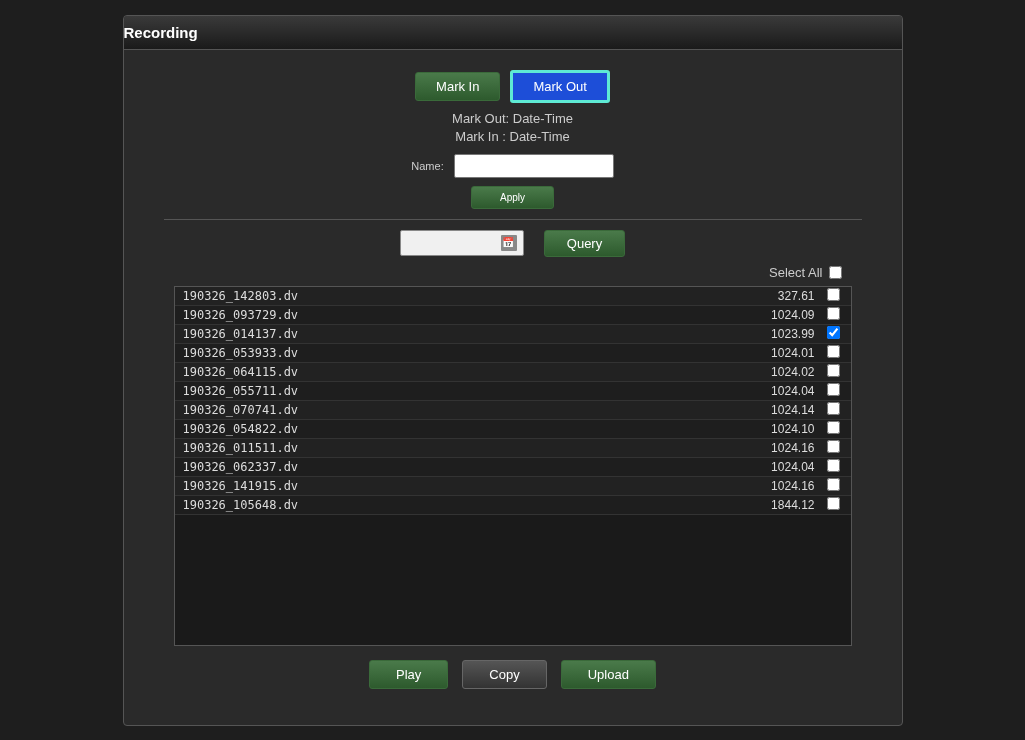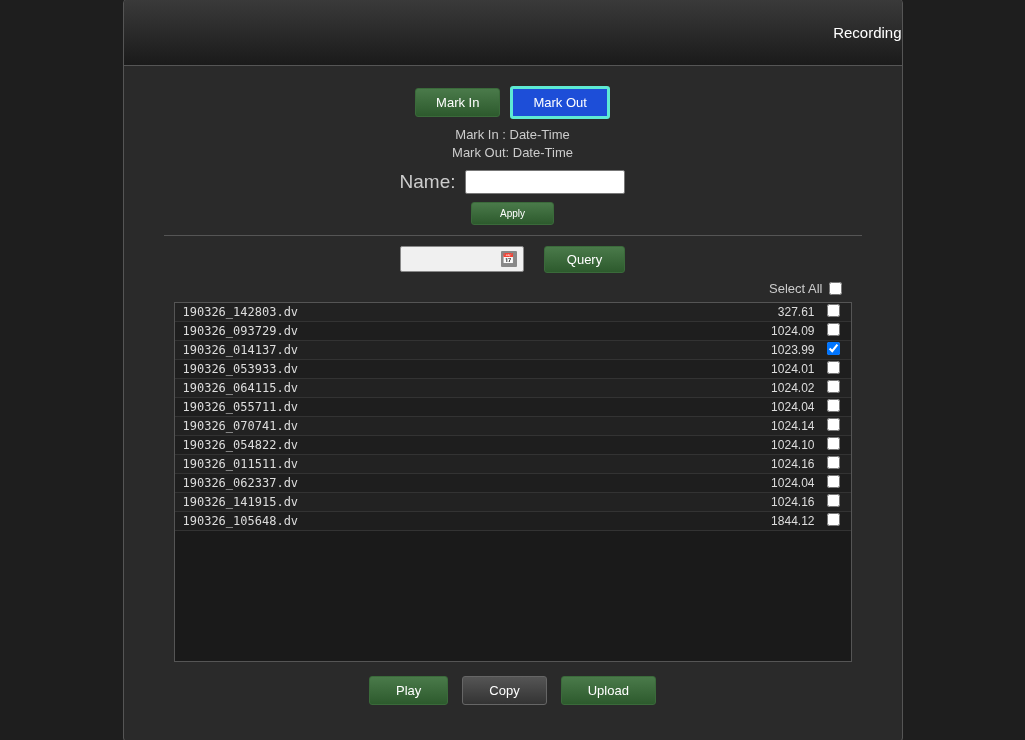--- a/index.html
+++ b/index.html
@@ -17,24 +17,24 @@
     .window {
       width: 780px;
       background: #2a2a2a;
       border: 1px solid #555;
       border-radius: 4px;
       overflow: hidden;
     }
     .title-bar {
       background: linear-gradient(to bottom, #3a3a3a, #1a1a1a);
       color: #fff;
-      text-align: right;
-      padding: 24px 0;
+      text-align: left;
+      padding: 8px 0;
       font-size: 15px;
-      font-weight: normal;
+      font-weight: bold;
       border-bottom: 1px solid #555;
     }
     .content {
       padding: 20px 40px 20px 40px;
     }
     .center-row {
       display: flex;
       align-items: center;
       justify-content: center;
       margin-bottom: 8px;
@@ -65,21 +65,21 @@
     .info-block div { margin-bottom: 3px; }
     .name-row {
       display: flex;
       align-items: center;
       justify-content: center;
       margin-bottom: 8px;
       gap: 10px;
     }
     .name-label {
       color: #ccc;
-      font-size: 19px;
+      font-size: 11px;
     }
     .name-input {
       width: 160px;
       height: 24px;
       background: #fff;
       border: 1px solid #777;
       border-radius: 2px;
       padding: 2px 4px;
       color: #000;
       font-size: 12px;
@@ -238,22 +238,22 @@
     <span>Recording</span>
   </div>
   <div class="content">
 
     <div class="center-row">
       <button class="mark-btn active">Mark In</button>
       <button class="mark-btn inactive">Mark Out</button>
     </div>
 
     <div class="info-block">
+      <div>Mark Out: Date-Time</div>
       <div>Mark In  :  Date-Time</div>
-      <div>Mark Out: Date-Time</div>
     </div>
 
     <div class="name-row">
       <label class="name-label">Name:</label>
       <input class="name-input" type="text" style="">
     </div>
 
     <div class="apply-row">
       <button class="apply-btn">Apply</button>
     </div>

